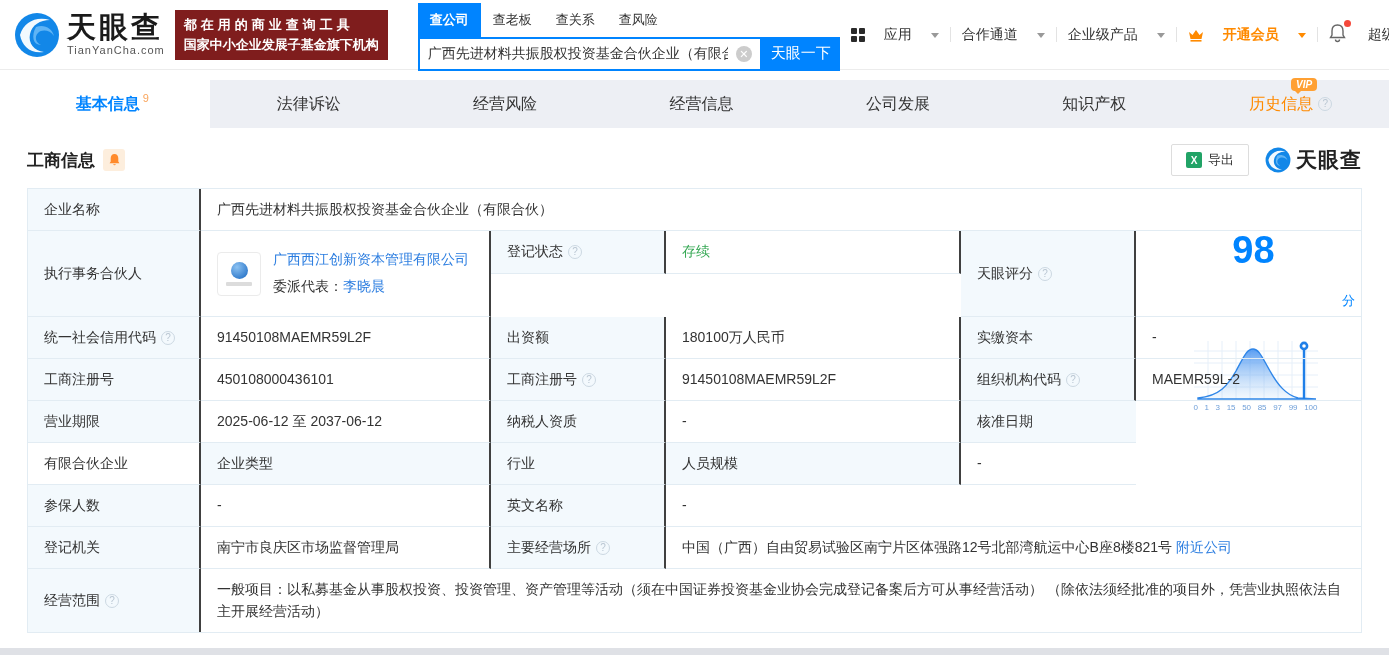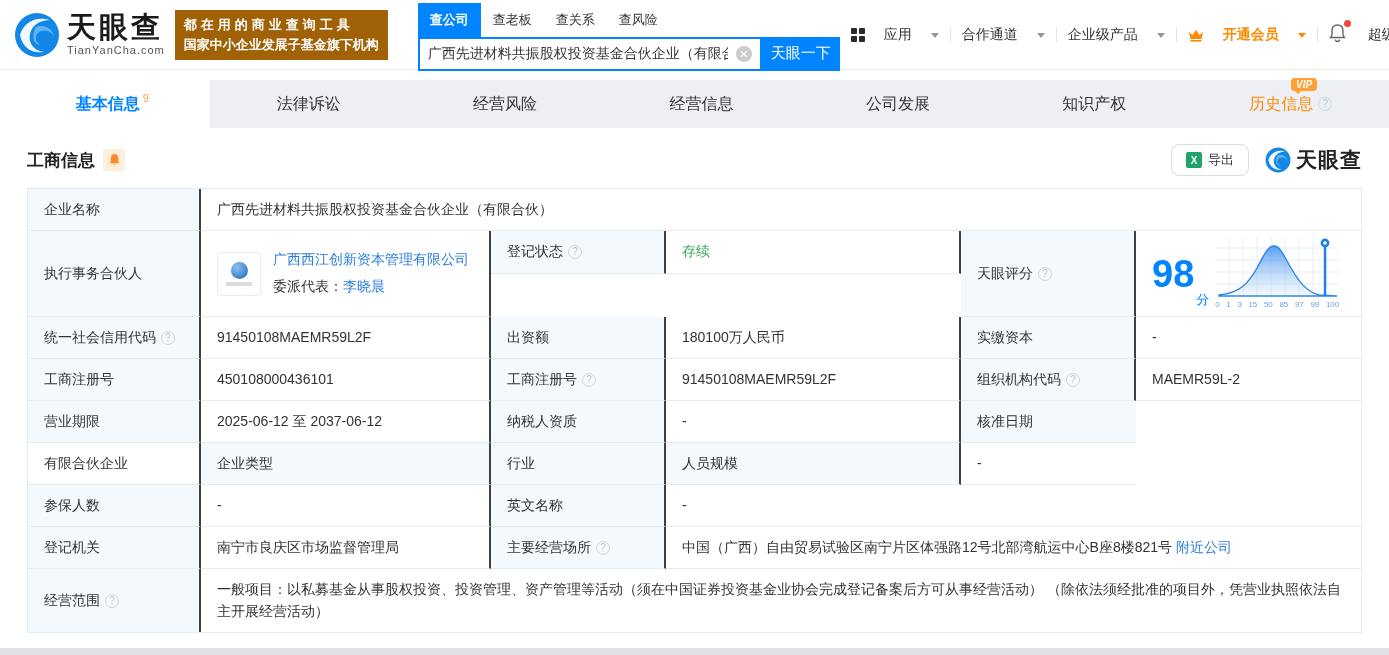--- a/index.html
+++ b/index.html
@@ -3,21 +3,21 @@
 <meta charset="utf-8">
 <style>
   * { margin:0; padding:0; box-sizing:border-box; }
   html,body { width:1389px; height:655px; background:#fff; font-family:"Liberation Sans","DejaVu Sans",sans-serif; overflow:hidden; position:relative; }
 
   
   .hdr { height:70px; display:flex; align-items:center; padding:0 16px 0 14px; border-bottom:1px solid #ececec; background:#fff; }
   .logo { display:flex; align-items:center; gap:7px; flex:none; }
   .logo-txt .brand { font-size:29px; font-weight:bold; color:#1a1a1a; letter-spacing:3px; line-height:1; }
   .logo-txt .domain { font-size:11px; color:#555; letter-spacing:1px; margin-top:2px; }
-  .promo { background:#a16207; color:#fff; margin-left:10px; padding:5px 9px; font-size:13px; line-height:20px; font-weight:bold; flex:none; }
+  .promo { background:#7f1d1d; color:#fff; margin-left:10px; padding:5px 9px; font-size:13px; line-height:20px; font-weight:bold; flex:none; }
   .promo .l1 { letter-spacing:4px; }
   .search { margin-left:30px; display:flex; flex-direction:column; margin-top:4px; flex:none; }
   .stabs { display:flex; font-size:13px; }
   .stab { padding:8px 12px; color:#333; cursor:pointer; }
   .stab.active { background:#0084ff; color:#fff; font-weight:bold; }
   .srow { display:flex; }
   .sbox { width:344px; height:34px; border:2px solid #0084ff; display:flex; align-items:center; background:#fff; }
   .sbox input { border:none; outline:none; flex:1; font-size:14px; padding:0 8px; color:#333; font-family:inherit; }
   .clear-icon { width:16px; height:16px; border-radius:50%; background:#ccc; color:#fff; font-size:11px; line-height:16px; text-align:center; margin-right:8px; cursor:pointer; flex:none; }
   .sbtn { width:78px; height:34px; background:#0084ff; color:#fff; font-size:15px; border:none; cursor:pointer; font-family:inherit; }
@@ -41,21 +41,21 @@
   .tab-inner { position:relative; display:flex; align-items:center; }
   .vip { position:absolute; top:-16px; right:-4px; background:#ffa033; color:#fff; font-size:10px; font-style:italic; font-weight:bold; padding:1px 5px; border-radius:4px; line-height:11px; }
   .vip::after { content:""; position:absolute; left:3px; bottom:-3px; border-left:4px solid transparent; border-right:4px solid transparent; border-top:4px solid #ffa033; }
 
   
   .content { padding:0 27px; }
   .sec-hdr { display:flex; align-items:center; margin-top:16px; height:32px; }
   .sec-title { font-size:17px; font-weight:bold; color:#222; }
   .bell-badge { width:22px; height:22px; background:#fdeedd; border-radius:3px; margin-left:8px; display:flex; align-items:center; justify-content:center; cursor:pointer; }
   .sec-right { margin-left:auto; display:flex; align-items:center; gap:16px; }
-  .export-btn { display:flex; align-items:center; gap:6px; border:1px solid #ddd; border-radius:8px; padding:6px 14px; font-size:13px; color:#333; background:#fff; cursor:pointer; font-family:inherit; }
+  .export-btn { display:flex; align-items:center; gap:6px; border:1px solid #ddd; border-radius:2px; padding:6px 14px; font-size:13px; color:#333; background:#fff; cursor:pointer; font-family:inherit; }
   .excel-icon { width:16px; height:16px; background:#21a366; border-radius:2px; color:#fff; font-size:10px; font-weight:bold; display:flex; align-items:center; justify-content:center; }
   .excel-icon::after { content:"X"; }
   .watermark { display:flex; align-items:center; gap:5px; }
   .watermark .wm-txt { font-size:21px; font-weight:bold; color:#222; letter-spacing:1px; }
 
   
   .tbl { border:1px solid #e2ecf3; margin-top:12px; }
   .trow { display:grid; grid-template-columns:173px 290px 175px 295px 175px 1fr; }
   .c { padding:4px 16px; display:flex; align-items:center; border-right:2px solid #404040; border-bottom:1px solid #e2ecf3; min-height:42px; font-size:14px; color:#333; line-height:1.55; }
   .trow .c:last-child { border-right:none; }
@@ -71,21 +71,21 @@
   .help { width:14px; height:14px; border:1px solid #ccd8e2; border-radius:50%; color:#b9c6d2; font-size:10px; line-height:12px; text-align:center; margin-left:5px; flex:none; cursor:pointer; }
   .help::after { content:"?"; }
   .partner { gap:12px; }
   .plogo { width:44px; height:44px; border:1px solid #ebebeb; border-radius:4px; display:flex; flex-direction:column; align-items:center; justify-content:center; gap:3px; flex:none; background:#fff; }
   .plogo .ball { width:17px; height:17px; border-radius:50%; background:radial-gradient(circle at 35% 30%, #8cc2f2, #1565c0); }
   .plogo .bar { width:26px; height:4px; background:#dcdcdc; border-radius:1px; }
   .pinfo { display:flex; flex-direction:column; gap:5px; }
   .scope-val { padding:10px 16px; }
 
   
-  .score-cell { gap:2px; padding:0 6px 0 16px; }
+  .score-cell { gap:22px; padding:0 6px 0 16px;flex-direction:column; }
   .score-num { font-size:38px; font-weight:bold; color:#0084ff; line-height:1; }
   .score-unit { font-size:13px; color:#0084ff; align-self:flex-end; margin-bottom:6px; }
   .curvewrap { display:flex; flex-direction:column; margin-left:4px; }
   .axis { display:flex; justify-content:space-between; font-size:8px; color:#6f9fd8; width:124px; margin-top:1px; }
   .bottom-strip { position:absolute; bottom:0; left:0; right:0; height:7px; background:#dfe1e6; }
 </style>
 </head>
 <body>
 
 <div class="hdr">

